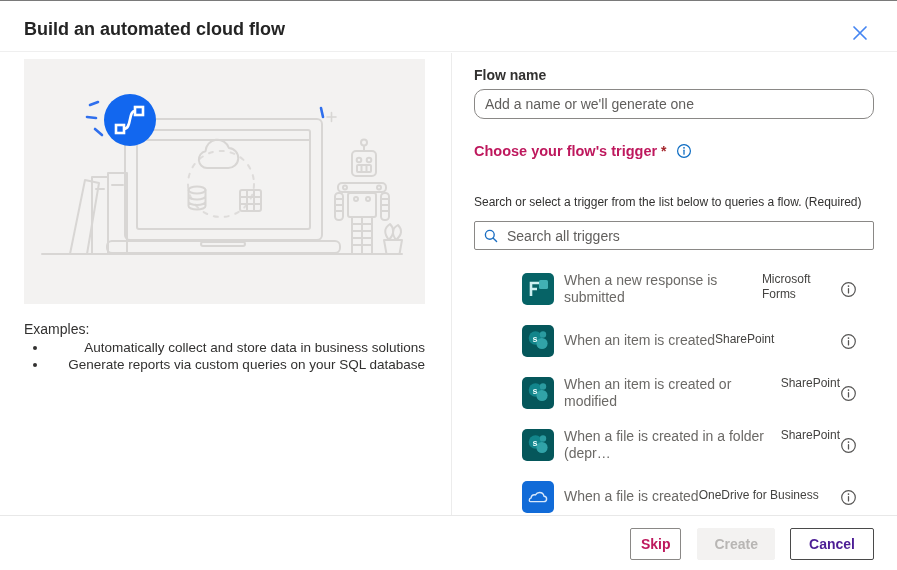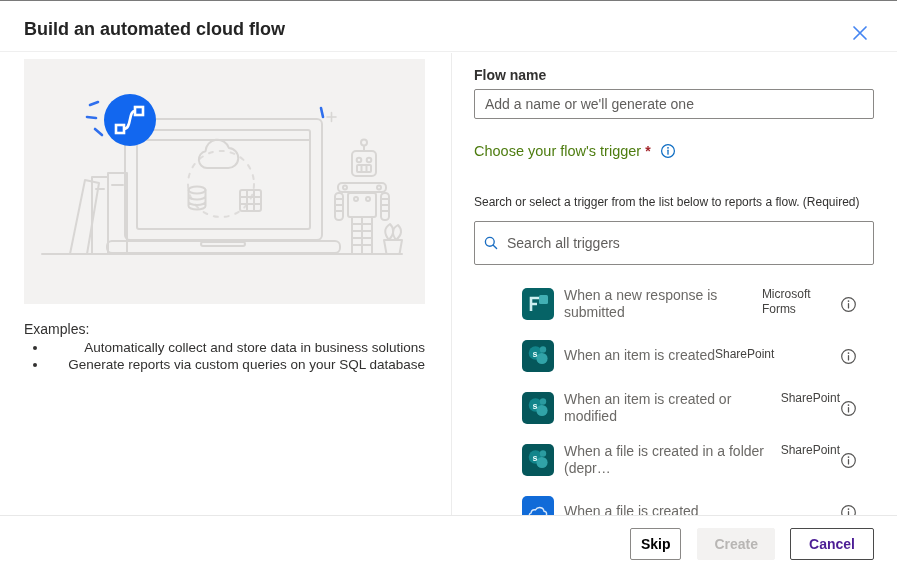--- a/index.html
+++ b/index.html
@@ -16,45 +16,45 @@
   .left-panel { position:absolute; left:24px; top:58px; width:401px; }
   .illustration { width:401px; height:245px; background:#f3f2f1; }
   .desc { margin-top:20px; font-size:14px; line-height:1.42; color:#323130; }
   .examples-label { margin-top:17px; font-size:14px; }
   .examples-list { margin:3px 0 0 0; padding-left:24px;text-align:right; }
   .examples-list li { font-size:13.5px; margin-top:2px; color:#323130; }
 
   
   .right-panel { position:absolute; left:474px; top:58px; width:401px; height:456px; overflow:hidden; }
   .field-label { display:block; margin-top:8px; font-size:14px; font-weight:700; color:#323130; }
-  .flow-name-input { margin-top:6px; width:400px; height:30px; border:1px solid #8a8886; border-radius:2px; padding:0 10px; font-size:14px; font-family:"Liberation Sans",sans-serif; color:#323130; outline:none; }
+  .flow-name-input { margin-top:6px; width:400px; height:30px; border:1px solid #8a8886; border-radius:10px; padding:0 10px; font-size:14px; font-family:"Liberation Sans",sans-serif; color:#323130; outline:none; }
   .flow-name-input::placeholder { color:#605e5c; }
   .trigger-heading { margin-top:24px; display:flex; align-items:center; }
-  .trigger-heading .lbl { font-size:14.5px; font-weight:400; color:#4d7c0f; }
+  .trigger-heading .lbl { font-size:14.5px; font-weight:700; color:#be185d; }
   .req-asterisk { color:#a4262c; font-size:14px; margin-left:4px; font-weight:700; }
   .info-blue { color:#0b6bc2; margin-left:9px; display:inline-flex; }
   .search-hint { margin-top:36px; font-size:12px; color:#323130; }
-  .search-box { margin-top:12px; width:400px; height:44px; border:1px solid #8a8886; border-radius:2px; display:flex; align-items:center; padding:0 8px; }
+  .search-box { margin-top:12px; width:400px; height:29px; border:1px solid #8a8886; border-radius:2px; display:flex; align-items:center; padding:0 8px; }
   .search-box input { border:none; outline:none; flex:1; font-size:14px; font-family:"Liberation Sans",sans-serif; color:#323130; margin-left:8px; background:transparent; }
   .search-box input::placeholder { color:#605e5c; }
 
   .trigger-list { margin-top:13px; }
   .trigger-row { display:flex; align-items:center; height:52px; padding-left:48px; cursor:pointer; }
   .trigger-icon { width:32px; height:32px; flex:0 0 32px; }
   .trigger-icon svg { display:block; }
   .trigger-texts { display:flex; margin-left:10px; }
   .trigger-title { font-size:14px; color:#6b6966; line-height:1.25; }
   .trigger-app { font-size:12px; color:#444341; line-height:1.3; }
   .row-info { margin-left:auto; margin-right:18px; color:#565554; display:inline-flex; cursor:pointer; }
 
   
   .footer-divider { position:absolute; left:0; right:0; top:514px; height:1px; background:#e8e8e8; }
   .footer { position:absolute; right:23px; bottom:10px; display:flex; align-items:center; }
   .btn { height:32px; font-size:14px; font-weight:700; font-family:"Liberation Sans",sans-serif; border-radius:2px; cursor:pointer; }
-  .btn-skip { min-width:44px; padding:0 10px; background:#fff; border:1px solid #8a8886; color:#000000;margin-left:35px; }
+  .btn-skip { min-width:44px; padding:0 10px; background:#fff; border:1px solid #8a8886; color:#be185d;margin-left:35px; }
   .btn-create { min-width:72px; padding:0 16px; background:#f3f2f1; border:1px solid #f3f2f1; color:#b8b6b4; margin-left:16px; cursor:default; }
   .btn-cancel { min-width:82px; padding:0 18px; background:#fff; border:1px solid #4a4a4a; color:#4c1d95; margin-left:15px; }
 </style>
 </head>
 <body>
 
 <div class="dlg-title">Build an automated cloud flow</div>
 <button class="close-btn" aria-label="Close">
   <svg width="20" height="20" viewBox="0 0 20 20">
       <path d="M4 4 L16 16 M16 4 L4 16" stroke="#4585f2" stroke-width="1.7" stroke-linecap="round"></path>
@@ -154,21 +154,21 @@
     <span class="req-asterisk">*</span>
     <span class="info-blue">
       <svg width="16" height="16" viewBox="0 0 20 20">
           <circle cx="10" cy="10" r="8" fill="none" stroke="currentColor" stroke-width="1.5"></circle>
           <path d="M10 9 V14" stroke="currentColor" stroke-width="1.6" stroke-linecap="round"></path>
           <circle cx="10" cy="6" r="1.1" fill="currentColor"></circle>
         </svg>
     </span>
   </div>
 
-  <div class="search-hint">Search or select a trigger from the list below to reports a flow. (Required)</div>
+  <div class="search-hint">Search or select a trigger from the list below to queries a flow. (Required)</div>
 
   <div class="search-box">
     <span style="display:inline-flex;">
       <svg width="16" height="16" viewBox="0 0 20 20">
           <circle cx="8.5" cy="8.5" r="5.5" fill="none" stroke="#1b6ec2" stroke-width="1.7"></circle>
           <path d="M12.8 12.8 L17 17" stroke="#1b6ec2" stroke-width="1.7" stroke-linecap="round"></path>
         </svg>
     </span>
     <input type="text" placeholder="Search all triggers" style="">
   </div>
@@ -266,20 +266,21 @@
 
   <div class="trigger-row">
     <span class="trigger-icon">
           <svg width="32" height="32" viewBox="0 0 32 32">
             <rect width="32" height="32" rx="5" fill="#116bd8"></rect>
             <path d="M10.3 20.6 h11.4 c1.6 0 2.9-1.2 2.9-2.7 0-1.4-1.1-2.6-2.6-2.7-.4-2.1-2.2-3.7-4.5-3.7-1.7 0-3.2.9-4 2.3-.3-.1-.6-.1-1-.1-1.8 0-3.3 1.4-3.4 3.2-1 .3-1.8 1.2-1.8 2.3 0 .8.4 1.4 1 1.4z" fill="none" stroke="#d8e8fb" stroke-width="1.4"></path>
           </svg>
         </span>
     <span class="trigger-texts">
       <span class="trigger-title">When a file is created</span>
+      <span class="trigger-app">OneDrive for Business</span>
     </span>
     <span class="row-info">
       <svg width="17" height="17" viewBox="0 0 20 20">
             <circle cx="10" cy="10" r="8" fill="none" stroke="currentColor" stroke-width="1.4"></circle>
             <path d="M10 9 V14" stroke="currentColor" stroke-width="1.5" stroke-linecap="round"></path>
             <circle cx="10" cy="6" r="1" fill="currentColor"></circle>
           </svg>
     </span>
   </div>
 </div>

